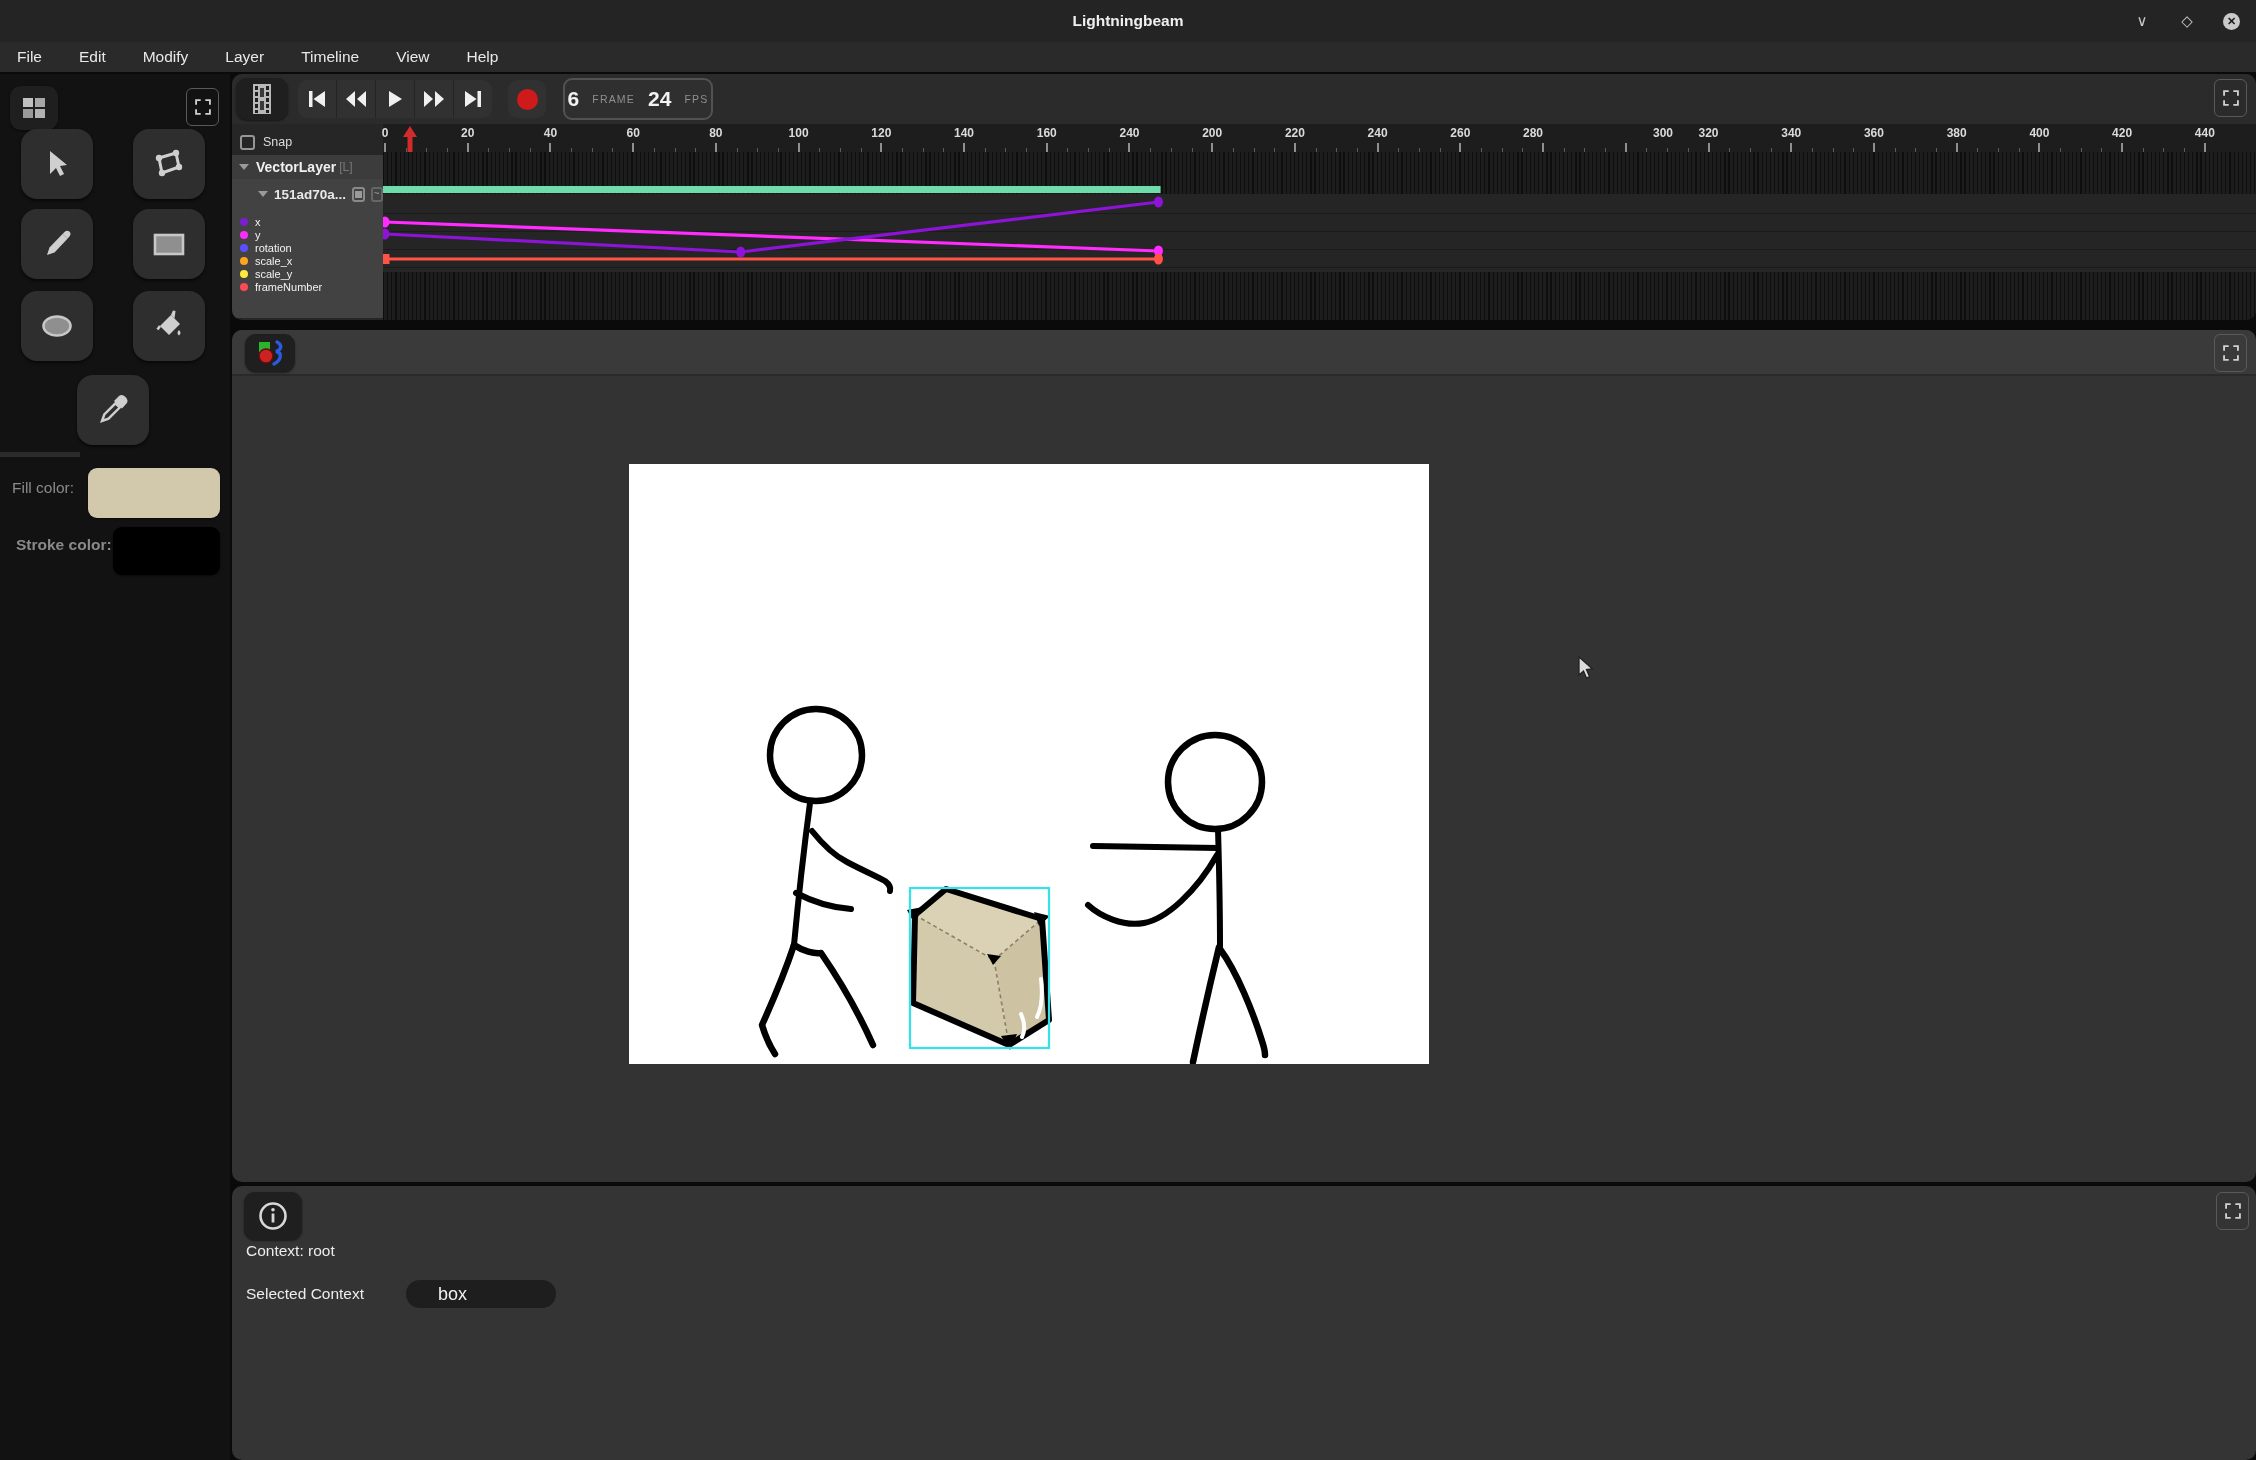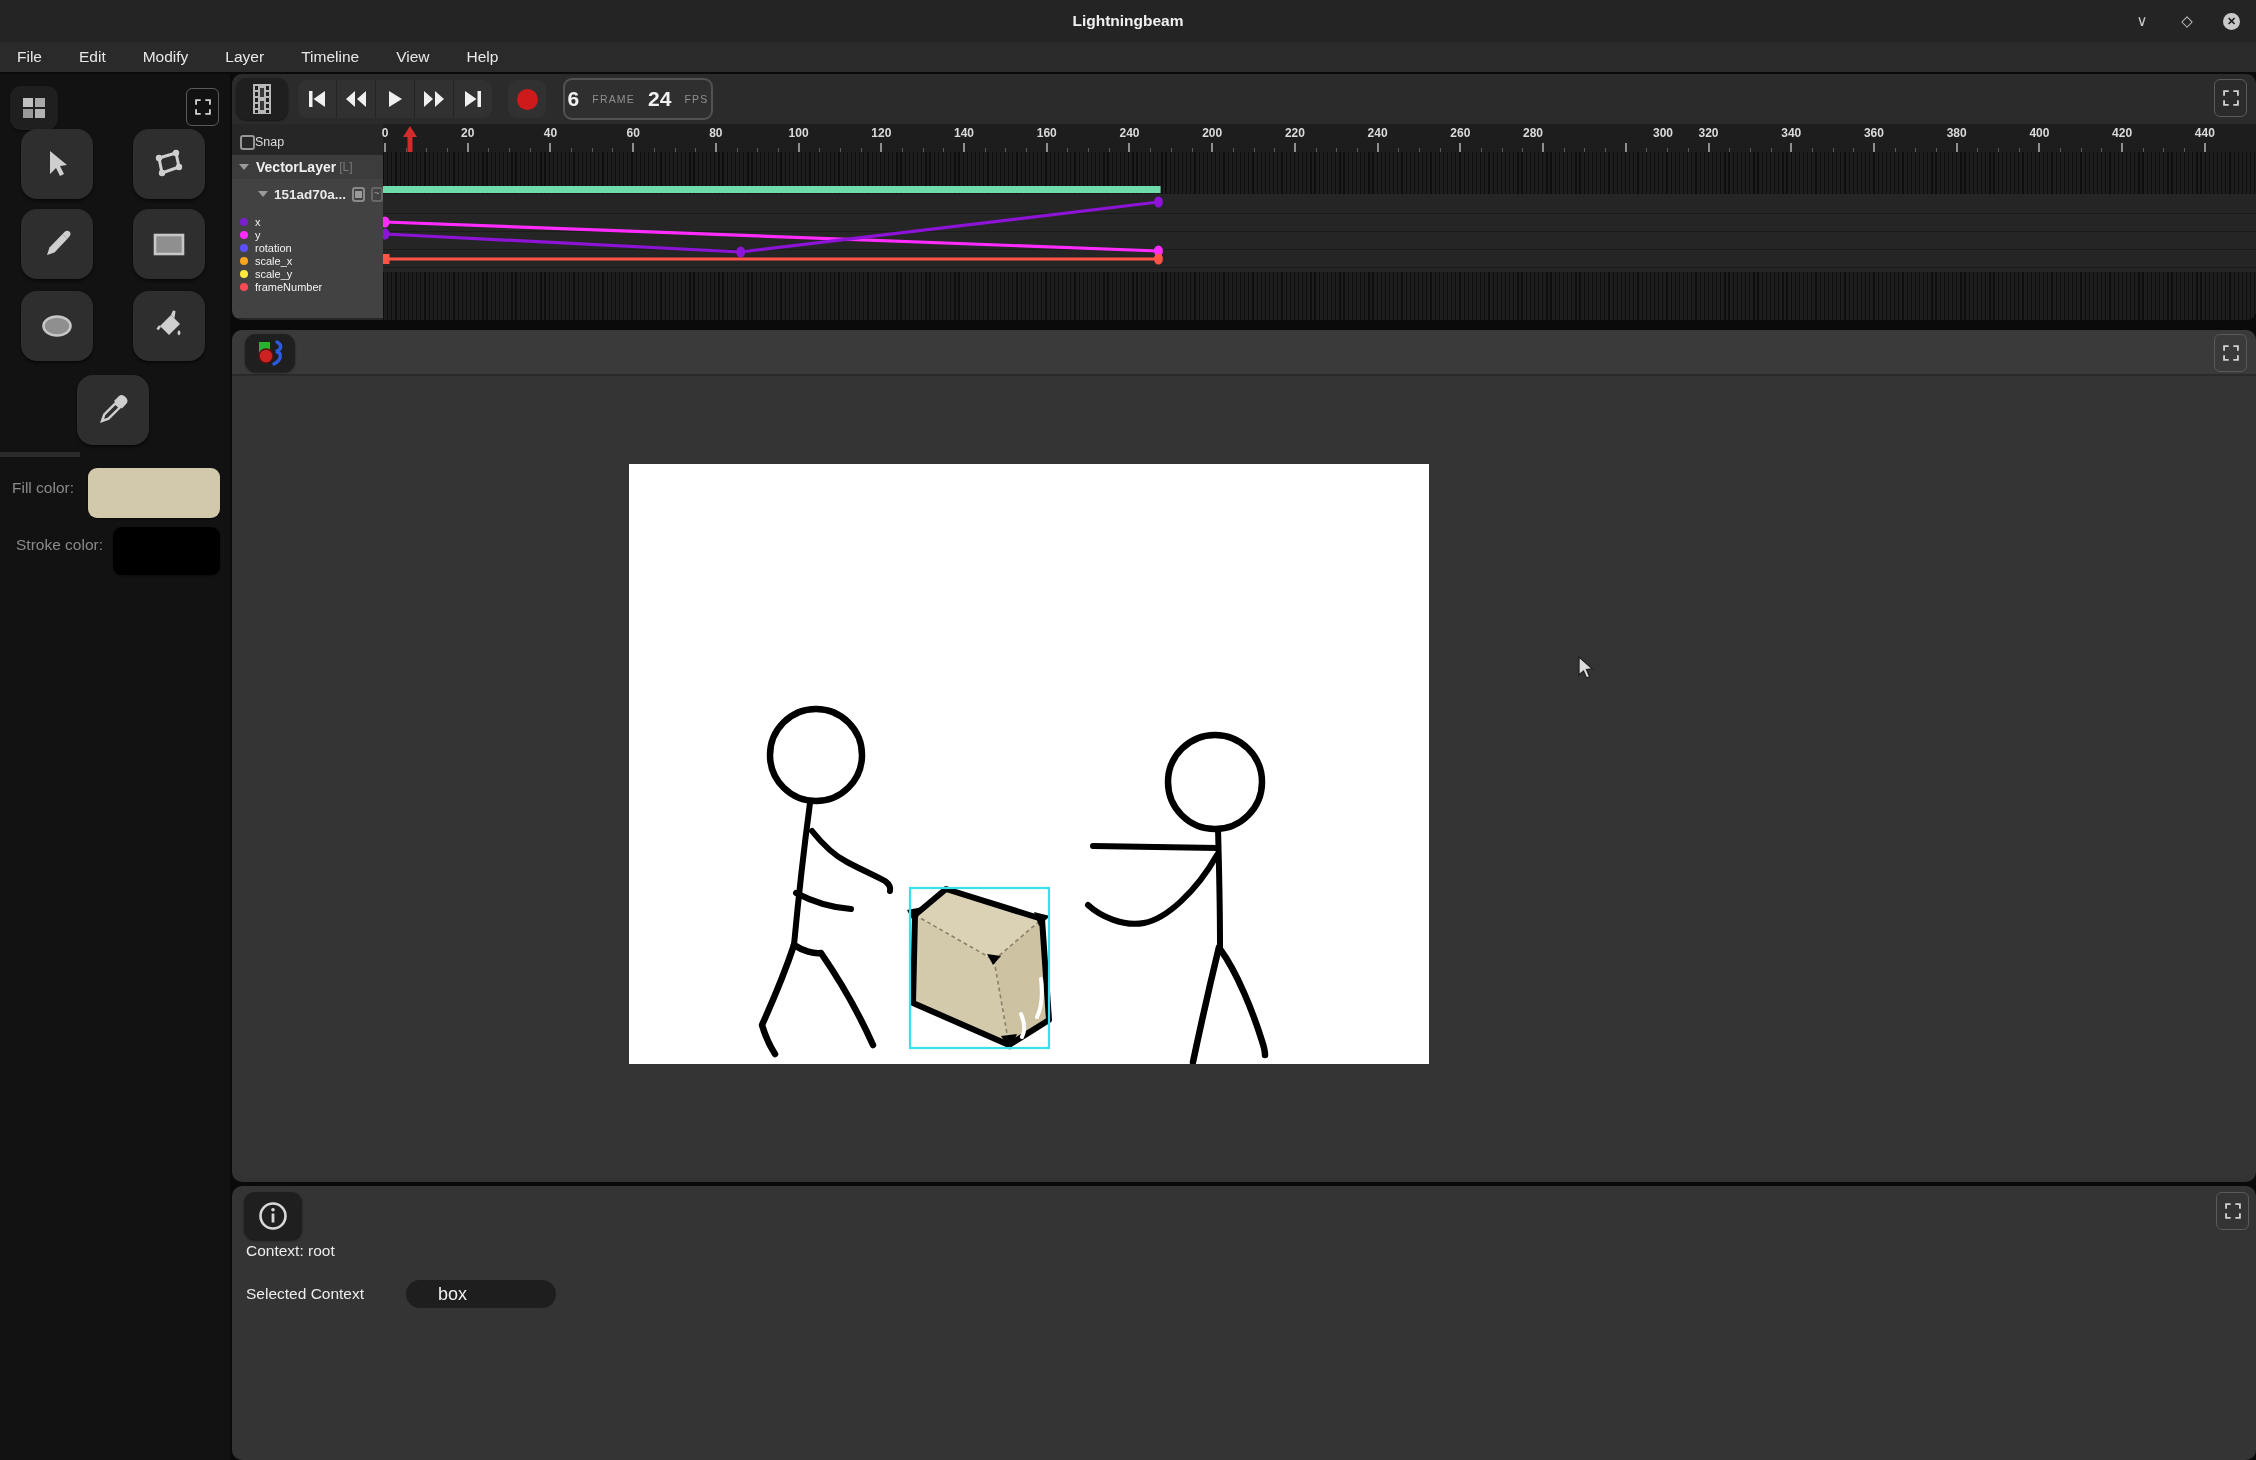--- a/index.html
+++ b/index.html
@@ -49,21 +49,21 @@
   .transport-btn:last-child { border-right:none; }
   .record-btn { left:276px; top:6px; width:38px; height:38px; background:#313131; border-radius:9px;
                 display:flex; align-items:center; justify-content:center; }
   .record-dot { width:21px; height:21px; border-radius:50%; }
   .framefps { left:331px; top:4px; width:150px; height:42px; background:#2f2f2f;
               border:2px solid #525252; border-radius:9px; display:flex; align-items:center;
               justify-content:center; gap:13px; }
   .ff-num { font-size:21px; font-weight:bold; color:#f2f2f2; }
   .ff-lab { font-size:10.5px; color:#909090; letter-spacing:1.2px; }
 
-  .snap-row { left:8px; top:56px; height:24px; display:flex; align-items:center; }
+  .snap-row { left:8px; top:56px; height:24px; display:flex; align-items:center; gap:8px; }
   .checkbox { width:15px; height:15px; border:2px solid #969696; border-radius:3px; background:transparent; }
   .snap-label { font-size:12.5px; color:#dcdcdc; }
 
   .layer-row { left:0; top:81px; width:151px; height:24px; background:#3c3c3c;
                display:flex; align-items:center; gap:7px; padding-left:7px; }
   .layer-name { font-size:14px; font-weight:bold; color:#f0f0f0; }
   .layer-suffix { font-size:12px; color:#787878; margin-left:-4px; }
   .clip-block { left:0; top:105px; width:151px; height:139px; background:#424242; }
   .clip-row { left:0; top:4px; width:151px; height:22px; display:flex; align-items:center;
               gap:6px; padding-left:26px; }
@@ -188,21 +188,21 @@
       <path d="M6 28 L8.3 21.5 L19.5 10.3 L23.7 14.5 L12.5 25.7 Z" fill="none" stroke="#cfcfcf" stroke-width="2.4"></path>
       <path d="M18 8 L23 3 Q26 0.5 29.5 4 Q33 7.5 30.5 10.5 L26 15.5 Z" fill="#cfcfcf"></path>
     </svg>
   </div>
 
   <div class="abs side-divider"></div>
 
   <span class="abs color-label" style="left:12px;top:405px;">Fill color:</span>
   <div class="abs swatch" style="left: 88px; top: 394px; width: 132px; height: 50px; background: rgb(210, 201, 172);"></div>
 
-  <span class="abs color-label" style="left:16px;top:462px;">Stroke color:</span>
+  <span class="abs color-label" style="left:16px;top:462px;font-weight:bold;">Stroke color:</span>
   <div class="abs swatch" style="left: 113px; top: 453px; width: 107px; height: 48px; background: rgb(0, 0, 0);"></div>
 </div>
 
 <div class="abs panel timeline">
   <div class="abs tl-toolbar">
     <div class="abs sq-btn" style="left:4px;top:4px;width:52px;height:42px;">
       <svg width="20" height="32">
         <rect x="1" y="1" width="18" height="30" fill="#b8b8b8"></rect>
         <rect x="3" y="3" width="3" height="4" fill="#1f1f1f"></rect>
           <rect x="3" y="9" width="3" height="4" fill="#1f1f1f"></rect>

